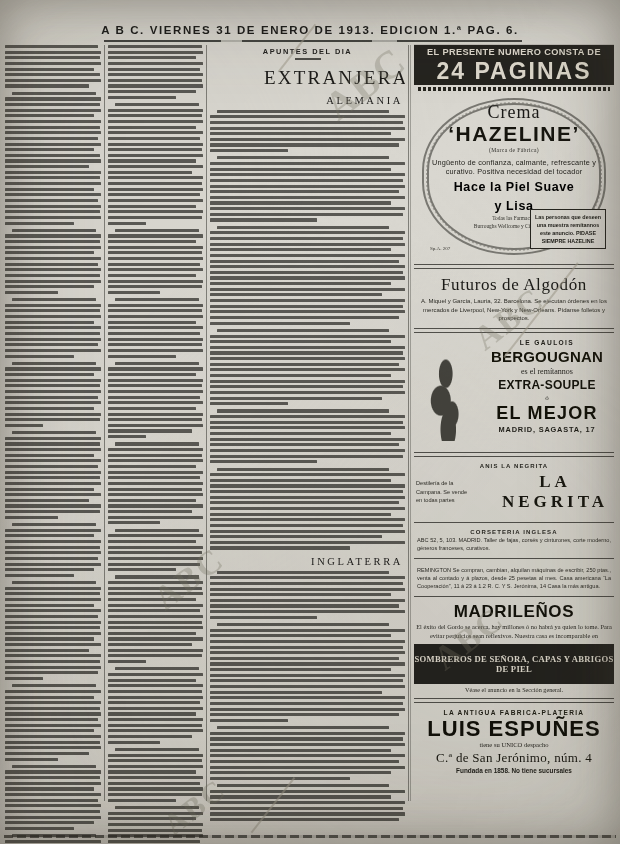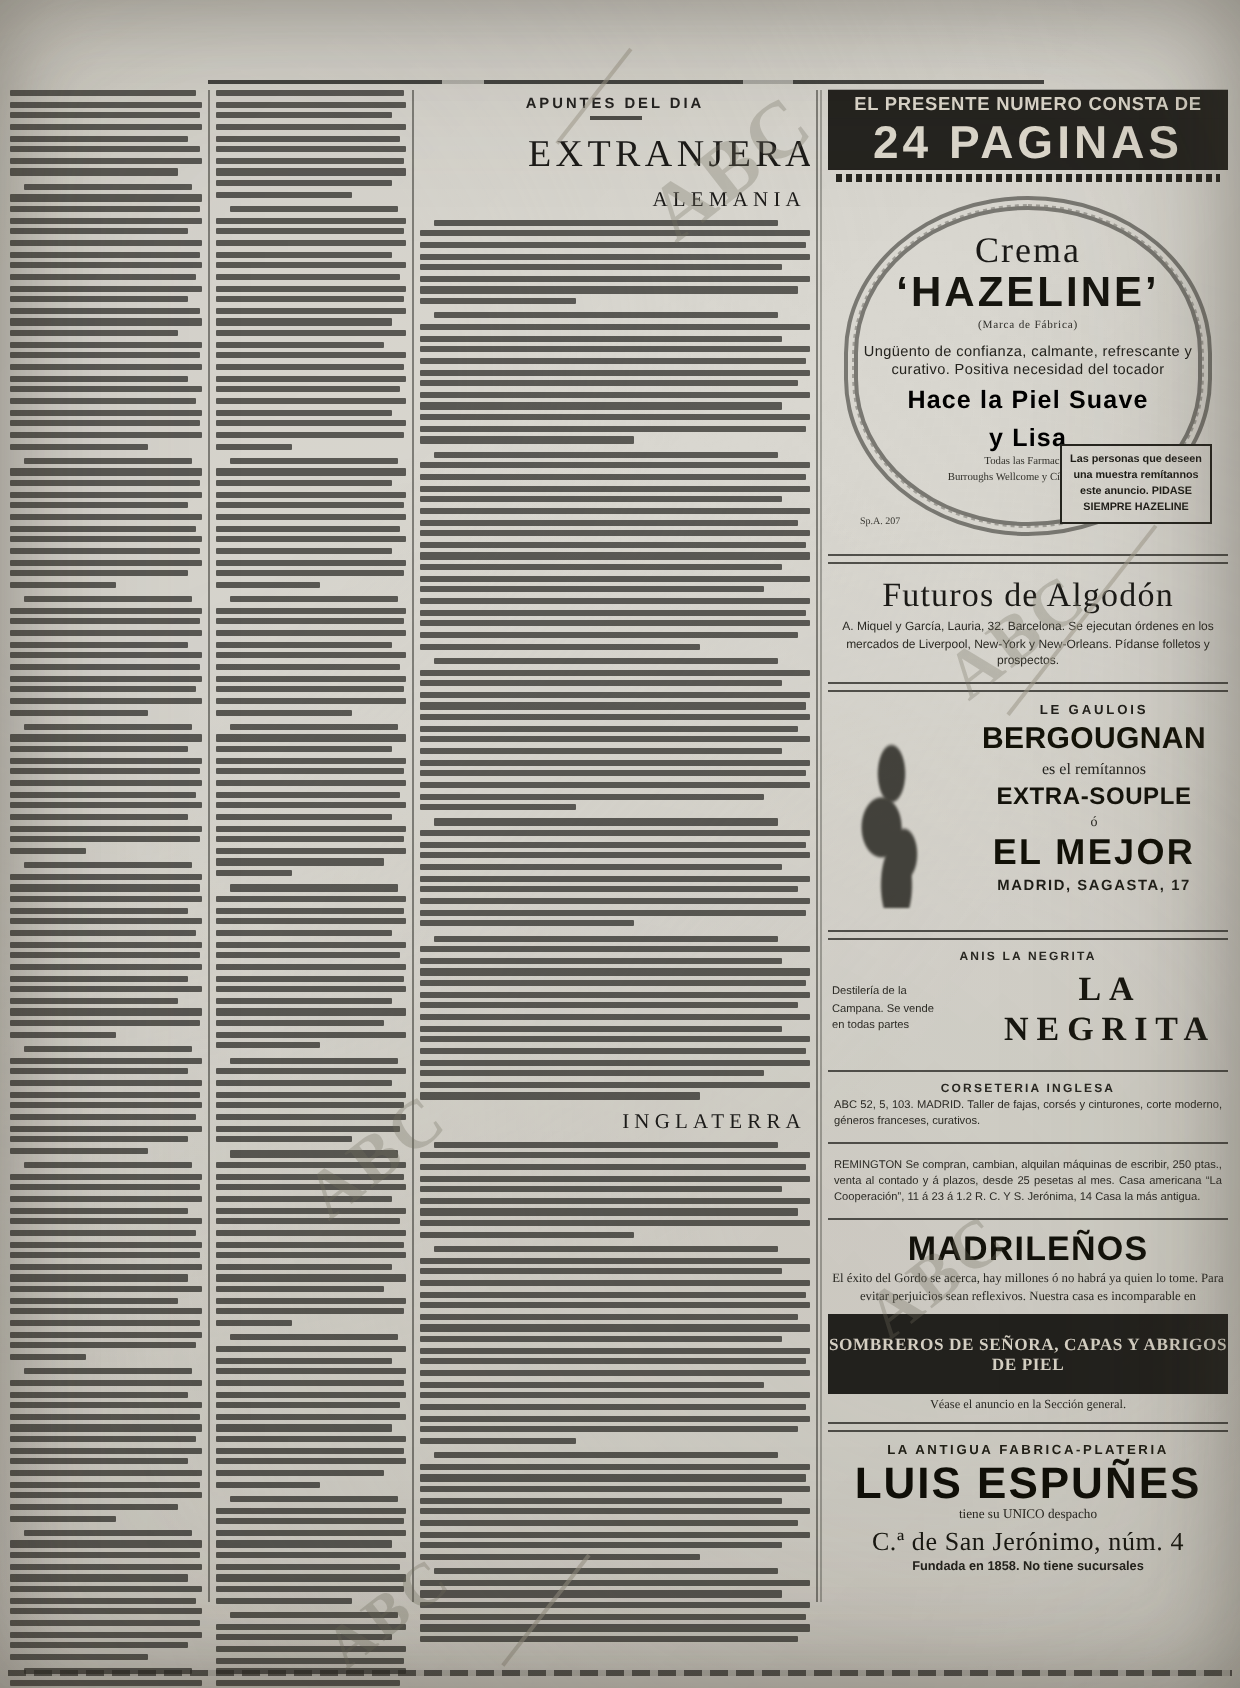--- a/index.html
+++ b/index.html
@@ -76,21 +76,21 @@
   .banner-big{font-size:23px;letter-spacing:2px;padding:1px 0 2px;line-height:1;}
   .dashline{height:4px;margin:2px 4px 0;
     background:repeating-linear-gradient(90deg,#26251f 0 3px,transparent 3px 5px);}
 
   
   .hz{position:relative;padding:6px 0 4px;text-align:center;}
   .hz-oval{position:absolute;left:8px;top:2px;right:8px;bottom:4px;
     border:7px double #2c2b26;border-radius:50%/46%;opacity:.55;}
   .hz-oval:after{content:"";position:absolute;inset:-3px;border:2px dotted #2f2e28;
     border-radius:50%/46%;opacity:.6;}
-  .hz-in{position:relative;z-index:2;margin-top:13px;}
+  .hz-in{position:relative;z-index:2;}
   .hz-crema{font-family:"Liberation Serif",serif;font-size:18px;letter-spacing:1px;
     font-style:normal;color:#1b1a18;}
   .hz-name{font-family:"Liberation Sans",sans-serif;font-weight:bold;font-size:21px;
     letter-spacing:1.5px;color:#16150f;margin-top:-1px;}
   .hz-sub{font-size:5.6px;letter-spacing:.4px;color:#2e2d28;margin-top:1px;}
   .hz-body{font-family:"Liberation Sans",sans-serif;font-size:7.3px;line-height:1.28;
     color:#24231e;margin:5px 16px 0;letter-spacing:.2px;}
   .hz-claim{font-family:"Liberation Sans",sans-serif;font-weight:bold;font-size:12.5px;
     letter-spacing:.6px;color:#000000;margin-top:5px;line-height:1.08;}
   .hz-small{font-size:5.4px;color:#33322c;margin-top:2px;}
@@ -176,20 +176,23 @@
 
   .botline{position:absolute;left:4px;bottom:6px;width:612px;height:3px;z-index:20;
     background:repeating-linear-gradient(90deg,#2b2a26 0 9px,rgba(43,42,38,.2) 9px 13px);
     opacity:.75;}
 </style>
 </head>
 <body>
 
 <div class="page">
 
+  <div class="masthead">
+    <span class="mh">A B C. VIERNES 31 DE ENERO DE 1913. EDICION 1.ª  PAG. 6.</span>
+  </div>
   <div class="mh-rule"></div>
 
   <div class="frame">
     <div class="col-rule vrule-a"></div>
     <div class="col-rule vrule-b"></div>
     <div class="col-rule vrule-c"></div>
     <div class="col-rule vrule-c2"></div>
 
     <div class="col c1 txtblock">
       <div class="para">

